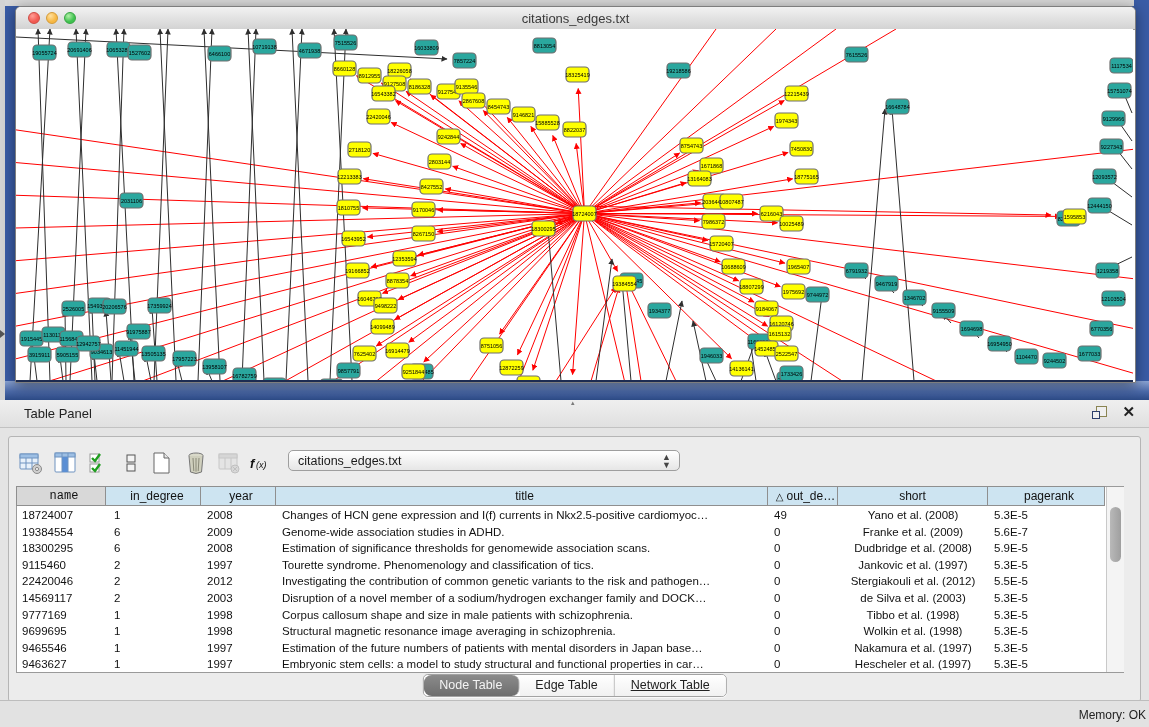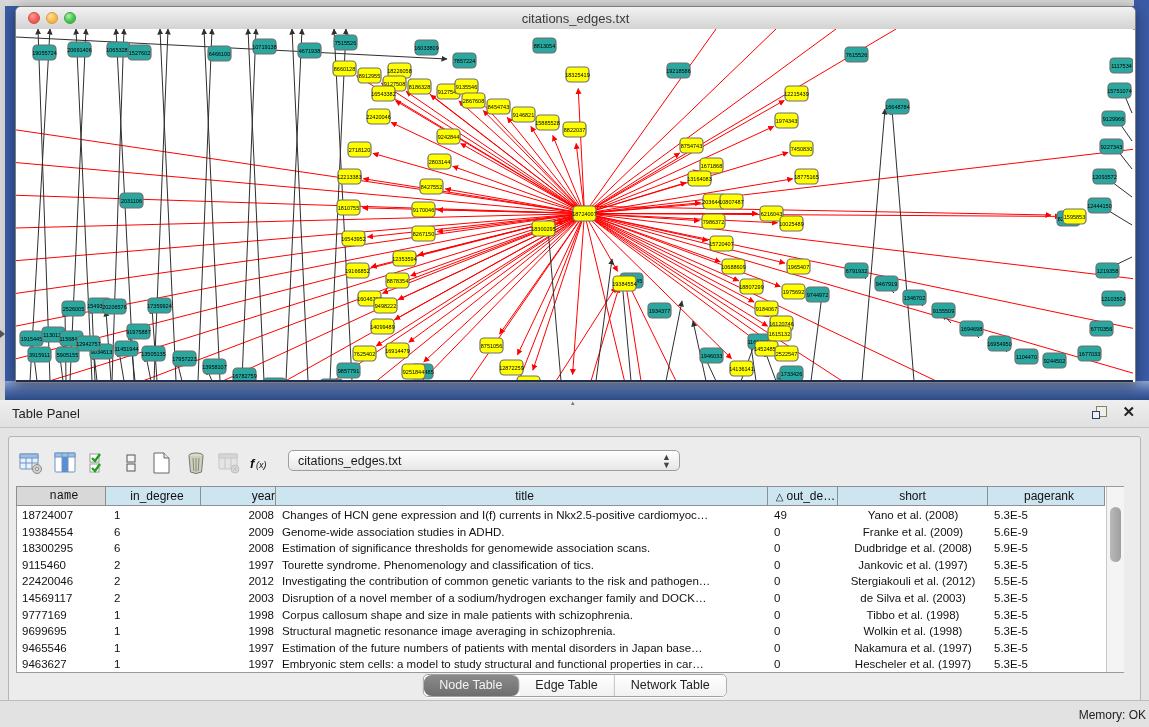--- a/index.html
+++ b/index.html
@@ -17,21 +17,21 @@
   .gtitle{position:absolute;left:0;right:0;top:4px;text-align:center;font-size:13px;color:#3a3a3a;}
   .tl{position:absolute;top:5px;width:12px;height:12px;border-radius:50%;box-sizing:border-box;}
   .tl.red{left:12px;background:radial-gradient(circle at 35% 30%,#ff9d95,#f25a52 60%);border:1px solid #ce4a43;}
   .tl.yellow{left:30px;background:radial-gradient(circle at 35% 30%,#ffe0a0,#f7b844 60%);border:1px solid #d49b38;}
   .tl.green{left:48px;background:radial-gradient(circle at 35% 30%,#b2f0a8,#3fc24f 60%);border:1px solid #36a441;}
   .canvas-wrap{position:absolute;left:0;top:22px;width:1117px;height:351px;background:#fff;overflow:hidden;border-bottom:2px solid #1d2c52;}
 
   
   .table-panel{position:absolute;left:0;top:400px;width:1149px;height:327px;background:#e4e4e4;}
   .tp-header{position:absolute;left:0;top:0;width:100%;height:27px;background:linear-gradient(180deg,#efefef,#e0e0e0);border-bottom:1px solid #c2c2c2;}
-  .tp-title{position:absolute;left:12px;top:6px;font-size:13px;color:#222;}
+  .tp-title{position:absolute;left:24px;top:6px;font-size:13px;color:#222;}
   .tp-float{position:absolute;right:42px;top:6px;width:15px;height:14px;cursor:default;}
   .tp-float .sq1{position:absolute;left:4px;top:0;width:9px;height:9px;border:1px solid #8a8452;background:#efefef;}
   .tp-float .sq2{position:absolute;left:0;top:5px;width:6px;height:6px;border:1px solid #2c3e6b;background:#efefef;}
   .tp-close{position:absolute;right:14px;top:3px;font-size:15px;font-weight:bold;color:#222;cursor:default;}
   .splitter-handle{position:absolute;left:571px;top:0px;width:8px;height:5px;color:#7a7a7a;font-size:7px;line-height:5px;}
 
   .inner-panel{position:absolute;left:8px;top:36px;width:1131px;height:264px;background:#ececec;border:1px solid #b5b5b5;border-radius:3px;}
   .tb-icon{position:absolute;top:0;width:26px;height:26px;}
   .dropdown{position:absolute;left:288px;top:450px;width:392px;height:21px;border:1px solid #9e9e9e;border-radius:5px;background:linear-gradient(180deg,#ffffff,#e6e6e6);box-sizing:border-box;}
   .dropdown .val{position:absolute;left:9px;top:3px;font-size:12.5px;color:#1a1a1a;}
@@ -40,31 +40,31 @@
   .table-bg{position:absolute;left:16px;top:486px;width:1108px;height:187px;background:#fff;border:1px solid #9a9a9a;box-sizing:border-box;}
   .thead{position:absolute;left:16px;top:486px;height:20px;display:flex;}
   .th{box-sizing:border-box;border-right:1px solid #8f8f8f;border-top:1px solid #8f8f8f;border-bottom:1px solid #8f8f8f;background:#cde4f1;font-size:12px;color:#111;text-align:center;line-height:19px;overflow:hidden;white-space:nowrap;}
   .th.gray{background:#d8d8d8;border-left:1px solid #8f8f8f;font-family:Liberation Mono, monospace;}
   .sort-tri{font-size:10px;margin-right:3px;}
   .tbody{position:absolute;left:16px;top:507px;width:1089px;}
   .tr{display:flex;height:16.6px;}
   .td{box-sizing:border-box;font-size:11.5px;color:#111;line-height:16.6px;white-space:nowrap;overflow:hidden;text-overflow:clip;padding:0 2px;}
   .c0{width:90px;padding-left:6px;}
   .c1{width:95px;padding-left:8px;}
-  .c2{width:75px;padding-left:6px;text-align:right;}
+  .c2{width:75px;padding-left:6px;}
   .c3{width:492px;padding-left:6px;}
   .c4{width:70px;padding-left:6px;}
   .c5{width:150px;text-align:center;}
   .c6{width:117px;padding-left:6px;}
   .vscroll{position:absolute;left:1106px;top:487px;width:17px;height:185px;background:#f4f4f4;border-left:1px solid #c9c9c9;}
   .vthumb{position:absolute;left:3px;top:20px;width:11px;height:55px;background:linear-gradient(90deg,#b9b9b9,#9f9f9f);border-radius:6px;}
 
   .tabs{position:absolute;left:50%;top:674px;transform:translateX(-50%);display:flex;border:1px solid #a3a3a3;border-radius:5px;overflow:hidden;background:#fff;height:21px;box-shadow:0 1px 0 rgba(255,255,255,.7);}
   .tab{padding:0 16px;font-size:12.5px;line-height:21px;color:#222;border-right:1px solid #b7b7b7;background:linear-gradient(180deg,#ffffff,#f1f1f1);}
-  .tab:last-child{border-right:none;}
+  .tab:last-child{border-right:none;text-decoration:underline;}
   .tab.selected{background:linear-gradient(180deg,#8b8b8b,#6e6e6e);color:#f4f4f4;border-radius:8px;}
 
   .status-bar{position:absolute;left:0;top:700px;width:1149px;height:27px;background:#e2e2e2;border-top:1px solid #bdbdbd;padding-left:41px;}
   .mem-label{position:absolute;right:44px;top:7px;font-size:12px;color:#222;}
   .mem-dot{position:absolute;right:20px;top:5px;width:15px;height:15px;border-radius:50%;background:radial-gradient(circle at 35% 30%,#8ee87e,#35c335 65%);border:1px solid #7c7c7c;box-sizing:border-box;}
 
   svg text{font-family:"Liberation Sans",sans-serif;}
 </style>
 </head>
 <body>
@@ -850,21 +850,21 @@
         <div class="td c5">Yano et al. (2008)</div>
         <div class="td c6">5.3E-5</div>
       </div>
       <div class="tr">
         <div class="td c0">19384554</div>
         <div class="td c1">6</div>
         <div class="td c2">2009</div>
         <div class="td c3">Genome-wide association studies in ADHD.</div>
         <div class="td c4">0</div>
         <div class="td c5">Franke et al. (2009)</div>
-        <div class="td c6">5.6E-9</div>
+        <div class="td c6">5.6E-7</div>
       </div>
       <div class="tr">
         <div class="td c0">18300295</div>
         <div class="td c1">6</div>
         <div class="td c2">2008</div>
         <div class="td c3">Estimation of significance thresholds for genomewide association scans.</div>
         <div class="td c4">0</div>
         <div class="td c5">Dudbridge et al. (2008)</div>
         <div class="td c6">5.9E-5</div>
       </div>

